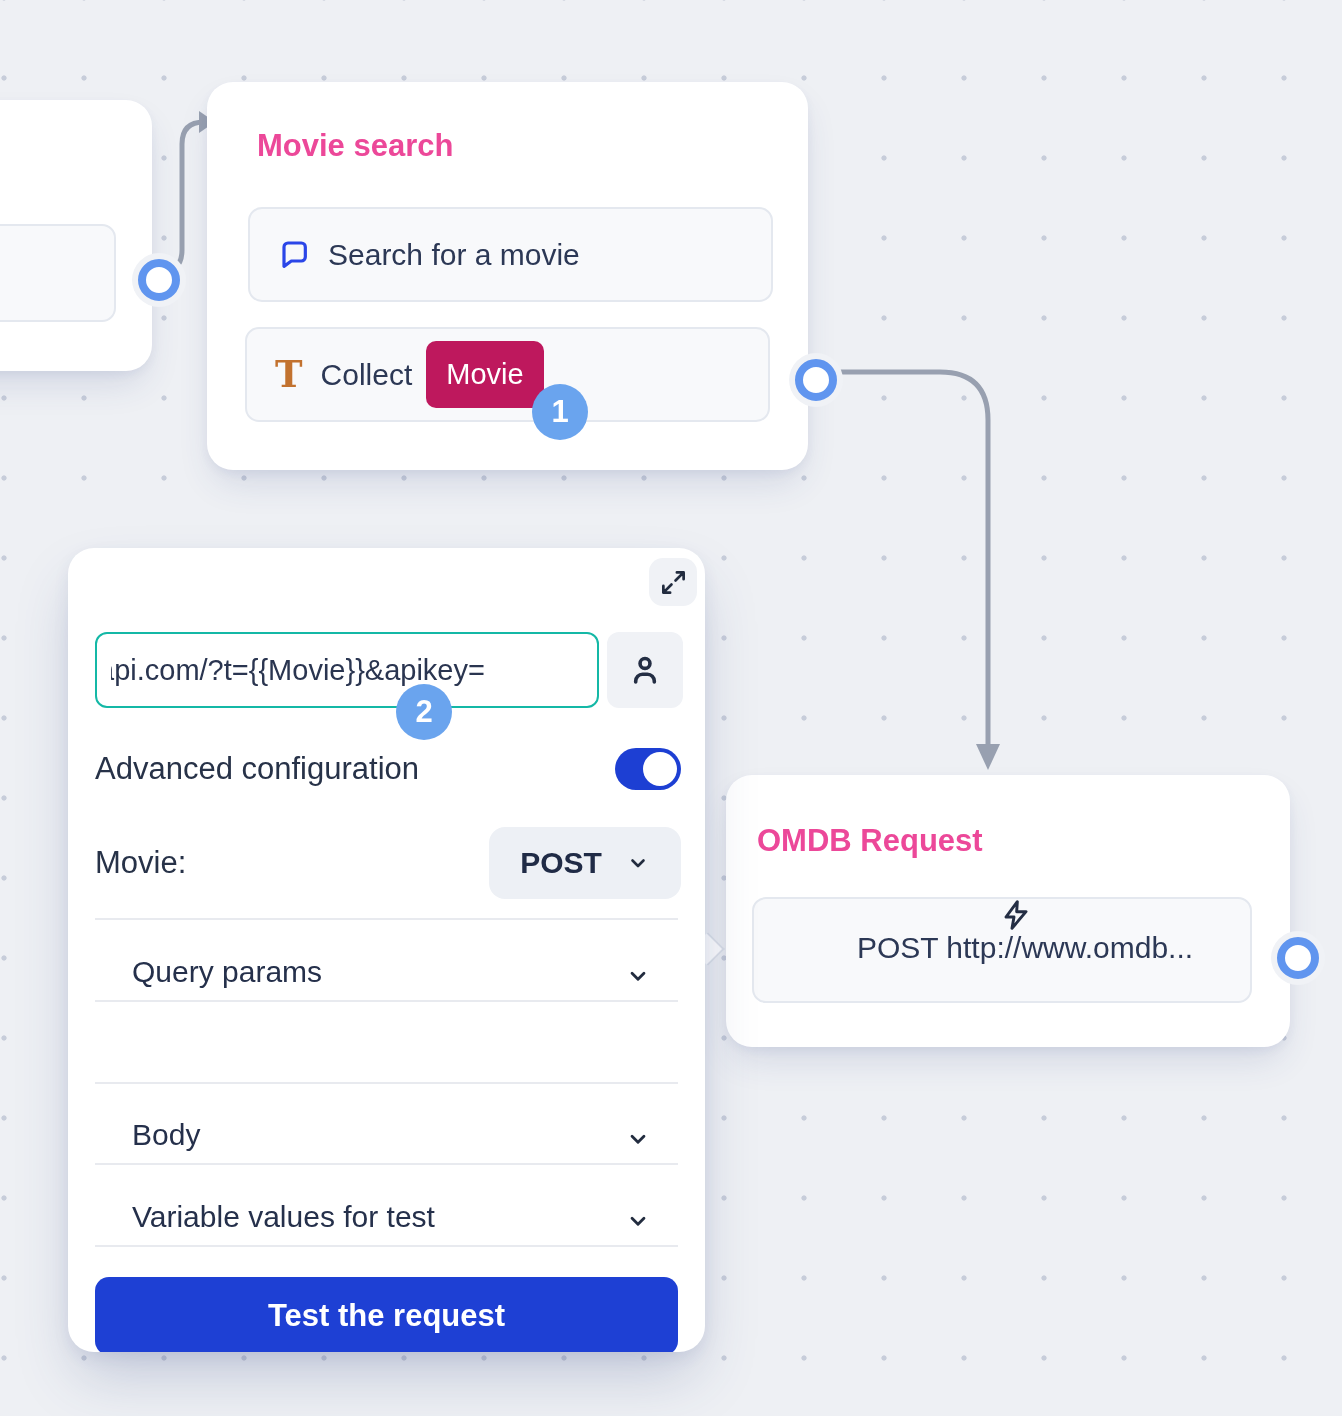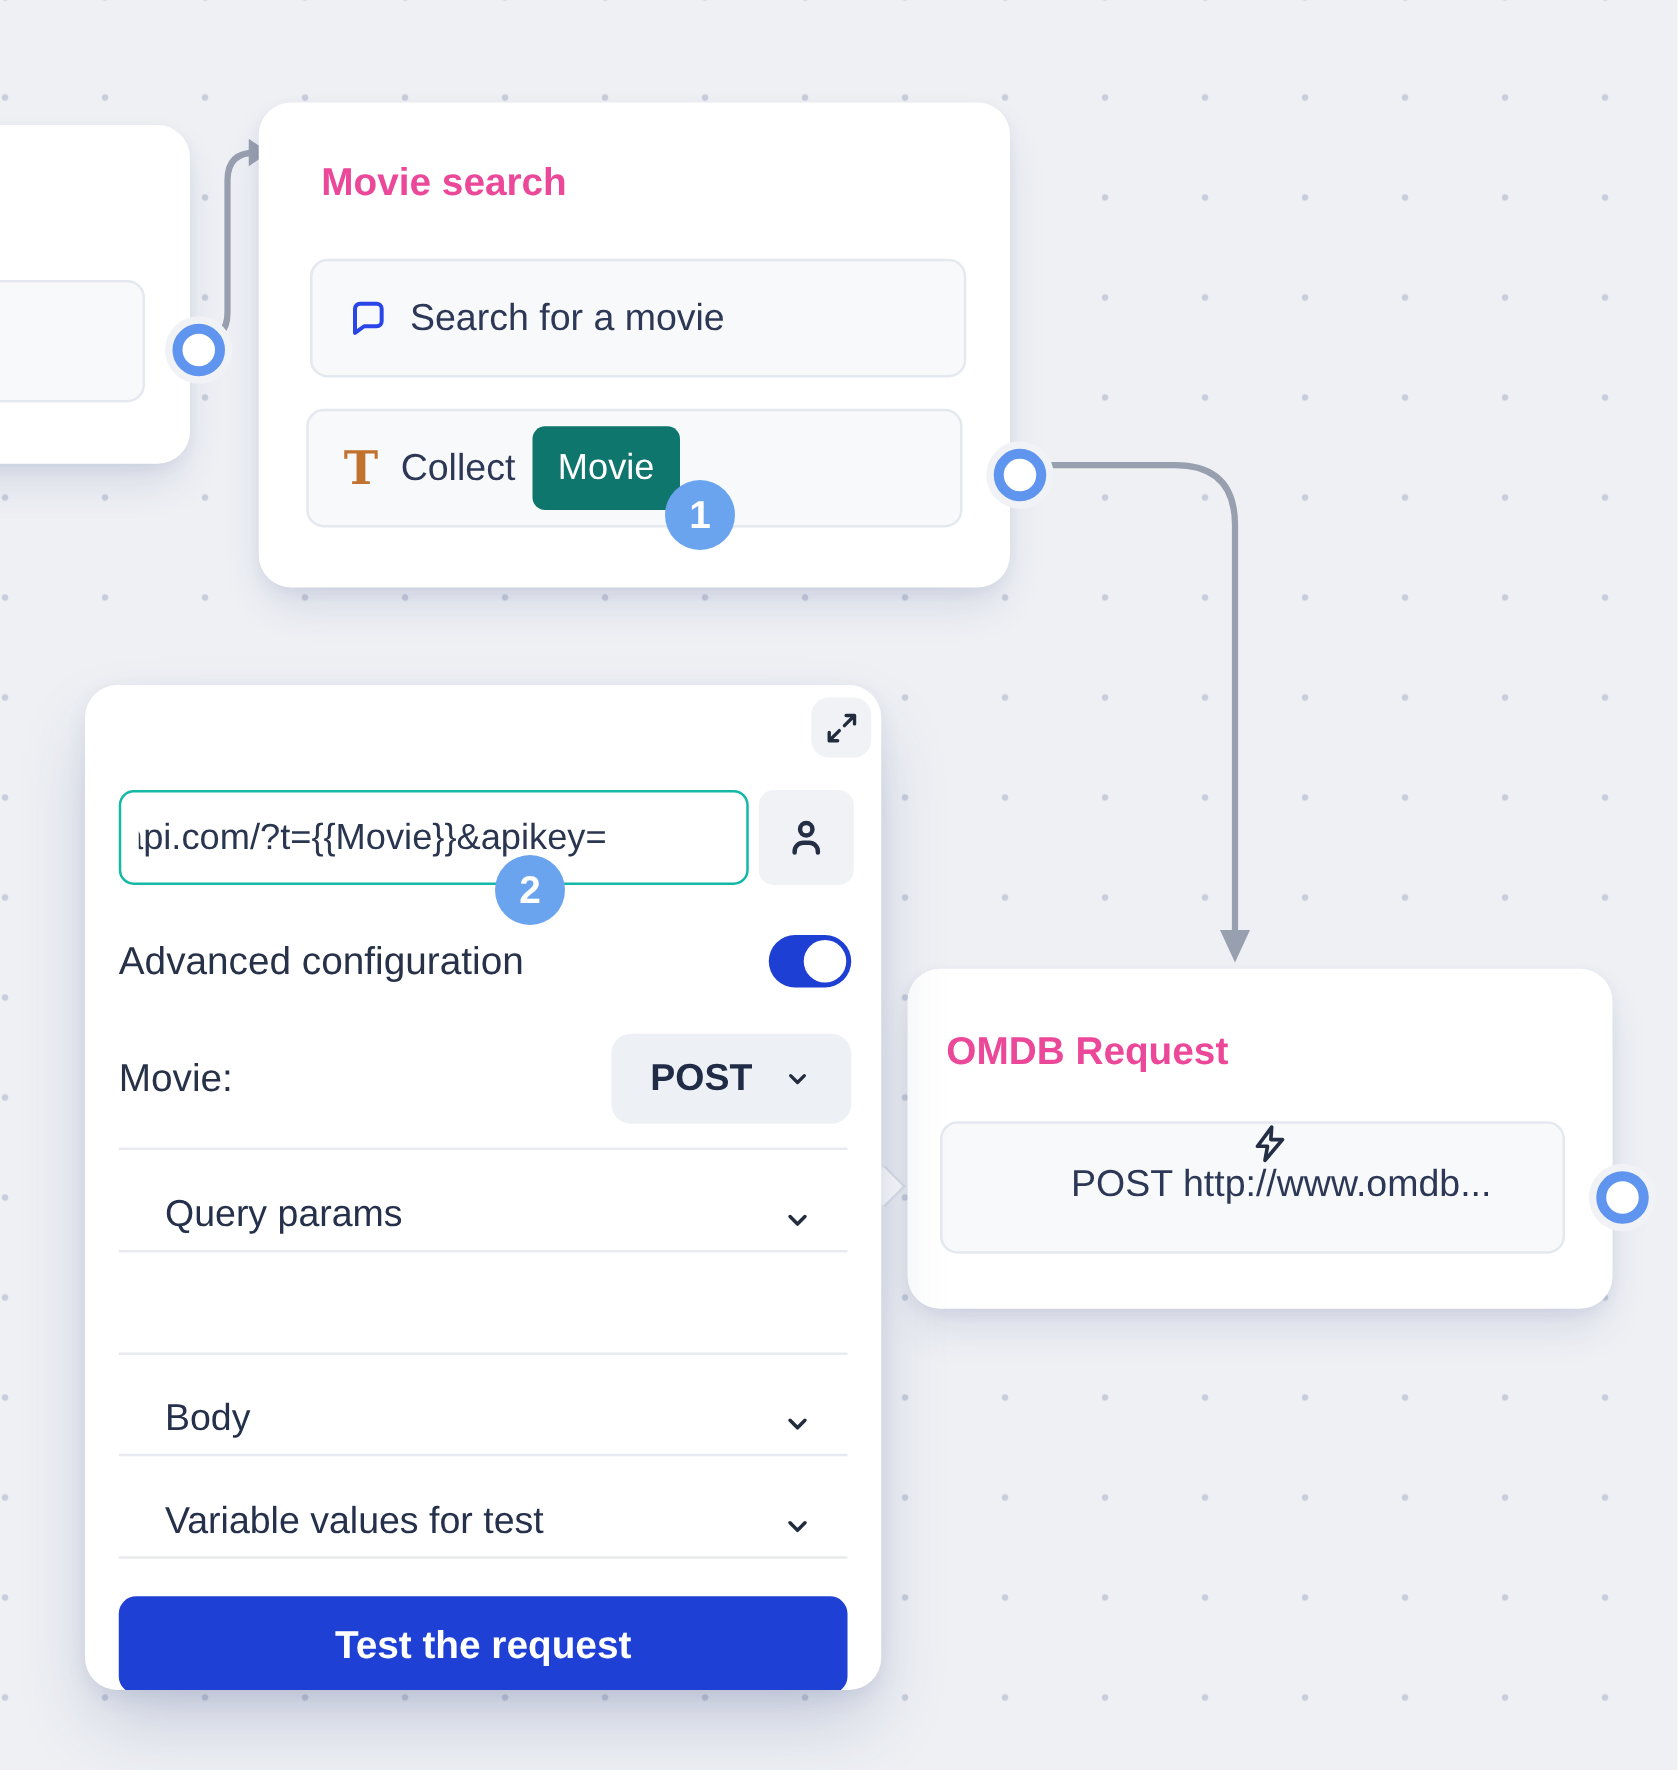--- a/index.html
+++ b/index.html
@@ -15,21 +15,21 @@
     position:absolute;background:#ffffff;border-radius:26px;z-index:2;
     box-shadow:0 18px 36px -8px rgba(50,70,130,0.16),0 4px 10px rgba(50,70,130,0.06);
   }
   .node-title{font-size:31px;font-weight:700;color:#ec4899;position:absolute;}
   .node-item{
     position:absolute;background:#f8f9fb;border:2px solid #e4e8ef;border-radius:14px;
     display:flex;align-items:center;padding-left:28px;box-sizing:border-box;
   }
   .node-item-label{font-size:30px;color:#2c3855;margin-left:18px;white-space:nowrap;}
   .chip{
-    background:#0f766e;color:#ffffff;font-size:29px;border-radius:10px;
+    background:#be185d;color:#ffffff;font-size:29px;border-radius:10px;
     padding:17px 20px;margin-left:14px;white-space:nowrap;
   }
   .t-glyph{font-family:"DejaVu Serif",serif;font-weight:600;font-size:37px;color:#c2722f;line-height:1;}
   .port{
     position:absolute;width:26px;height:26px;border-radius:50%;
     border:8px solid #6095ef;background:#ffffff;z-index:4;
     box-shadow:0 0 0 6px #f0f2f6;box-sizing:content-box;
   }
   .step-badge{
     position:absolute;width:56px;height:56px;border-radius:50%;background:#6aa4ee;

